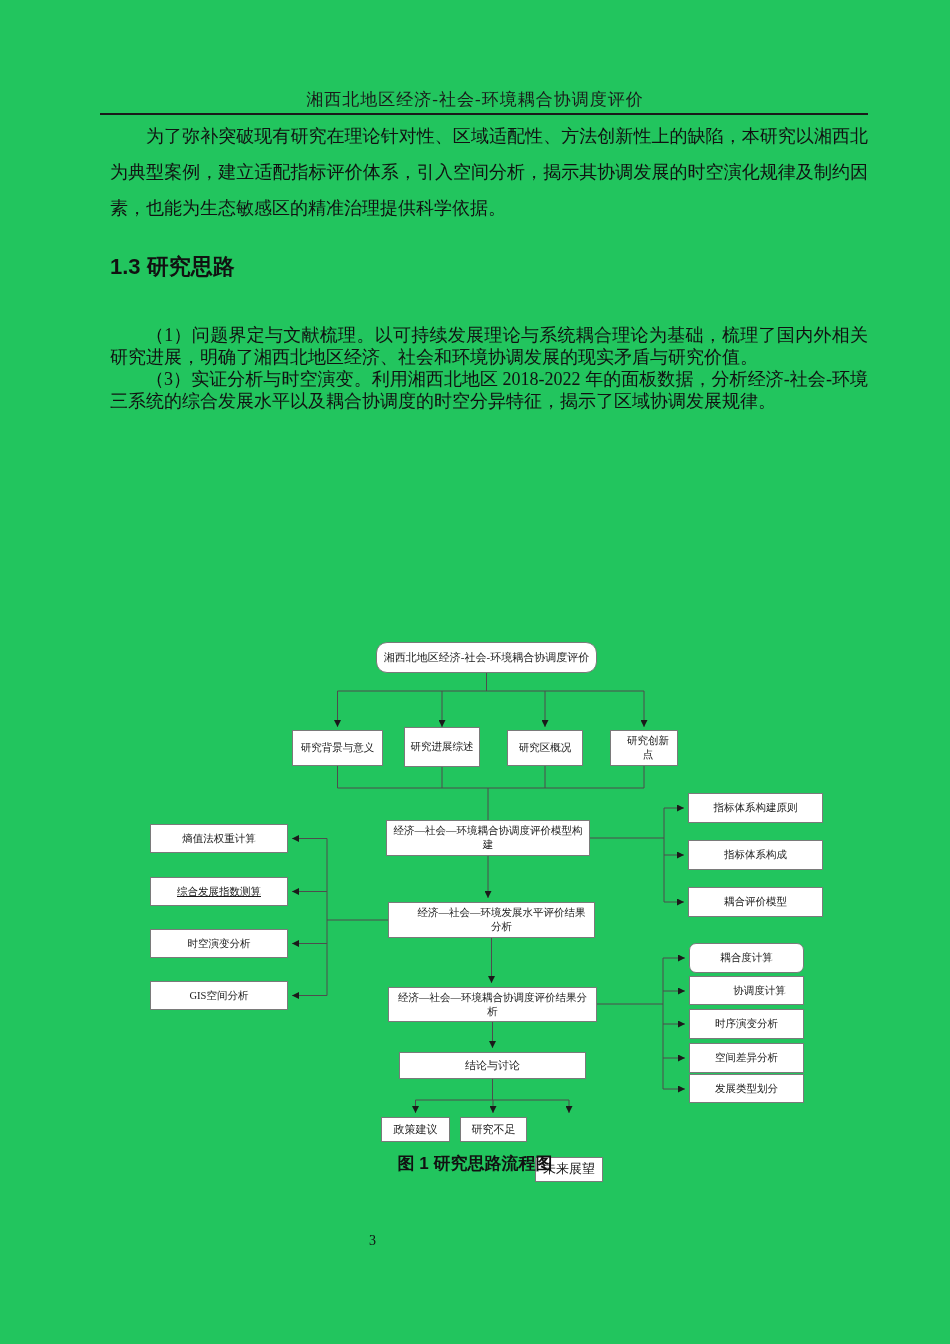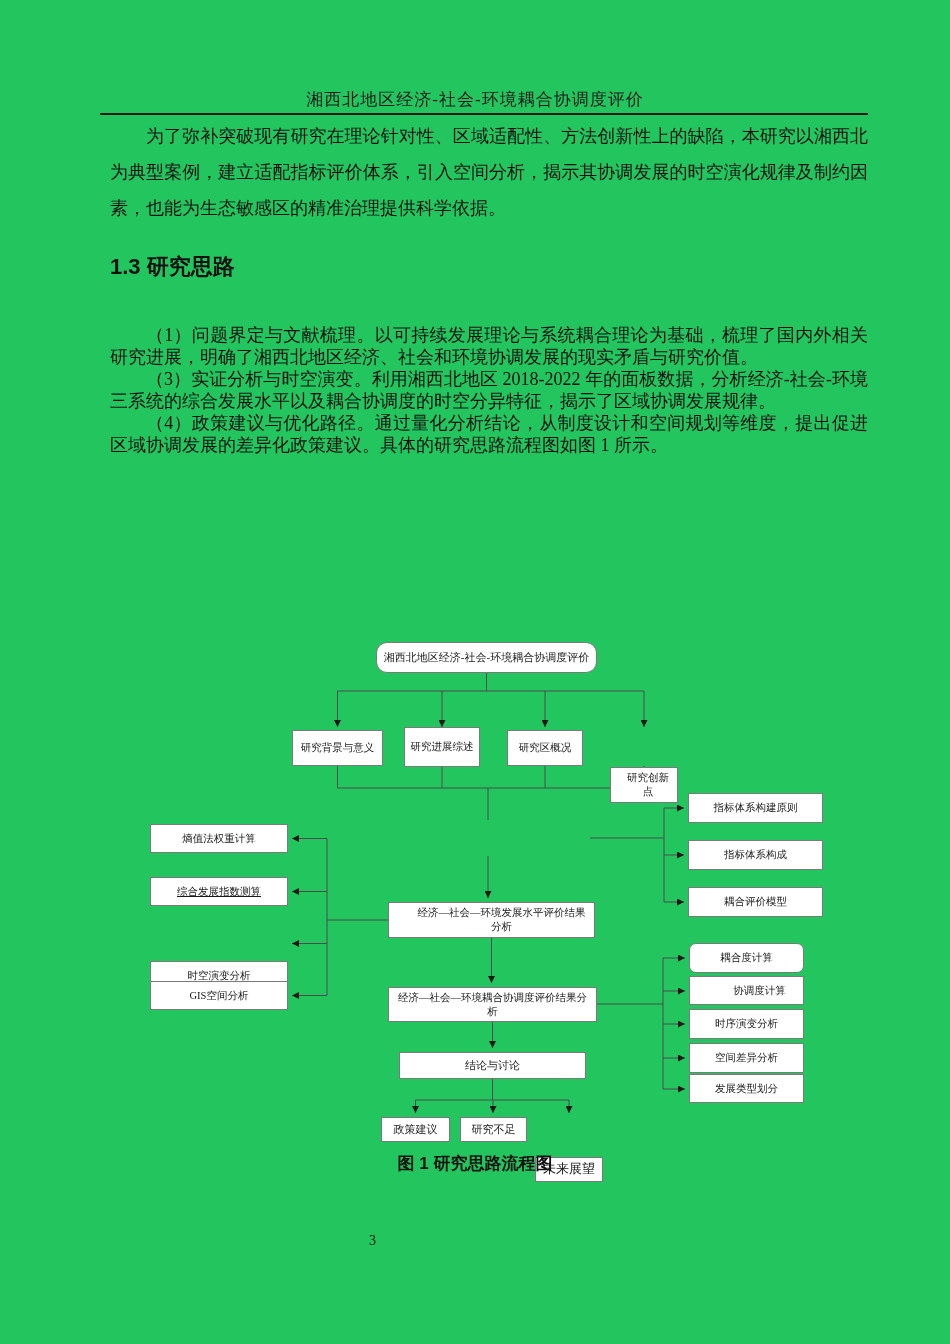--- a/index.html
+++ b/index.html
@@ -112,21 +112,20 @@
   <div class="header-title">湘西北地区经济-社会-环境耦合协调度评价</div>
   <div class="header-rule"></div>
 
   <div class="intro">为了弥补突破现有研究在理论针对性、区域适配性、方法创新性上的缺陷，本研究以湘西北为典型案例，建立适配指标评价体系，引入空间分析，揭示其协调发展的时空演化规律及制约因素，也能为生态敏感区的精准治理提供科学依据。</div>
 
   <div class="section-heading">1.3 研究思路</div>
 
   <div class="body-paragraphs">
     <p>（1）问题界定与文献梳理。以可持续发展理论与系统耦合理论为基础，梳理了国内外相关研究进展，明确了湘西北地区经济、社会和环境协调发展的现实矛盾与研究价值。</p>
     <p>（3）实证分析与时空演变。利用湘西北地区 2018-2022 年的面板数据，分析经济-社会-环境三系统的综合发展水平以及耦合协调度的时空分异特征，揭示了区域协调发展规律。</p>
-    <p>（4）政策建议与优化路径。通过量化分析结论，从制度设计和空间规划等维度，提出促进区域协调发展的差异化政策建议。具体的研究思路流程图如图 1 所示。</p>
   </div>
 
   <div class="figure">
 
     <svg class="connectors" viewBox="0 0 950 1344" xmlns="http://www.w3.org/2000/svg">
       <defs>
         <marker id="arr" viewBox="0 0 8 8" refX="8" refY="4" markerWidth="7" markerHeight="7" orient="auto-start-reverse">
           <path d="M0,0 L8,4 L0,8 Z" fill="#1a1a1a"></path>
         </marker>
       </defs>
@@ -170,33 +169,34 @@
         <path d="M493 1100 V1113" marker-end="url(#arr)"></path>
         <path d="M569 1100 V1113" marker-end="url(#arr)"></path>
       </g>
     </svg>
 
     <div class="fc-box fc-root" style="left:376px;top:642px;width:221px;height:31px;">湘西北地区经济-社会-环境耦合协调度评价</div>
 
     <div class="fc-box" style="left:292px;top:730px;width:91px;height:36px;">研究背景与意义</div>
     <div class="fc-box" style="left:404px;top:727px;width:76px;height:40px;">研究进展综述</div>
     <div class="fc-box" style="left:507px;top:730px;width:76px;height:36px;">研究区概况</div>
-    <div class="fc-box" style="left:610px;top:767px;width:68px;height:36px;padding-left:12px;">研究创新点</div>
-
+    <div class="fc-box" style="left:610px;top:730px;width:68px;height:36px;padding-left:12px;">研究创新点</div>
+
+    <div class="fc-box" style="left:386px;top:820px;width:204px;height:36px;">经济—社会—环境耦合协调度评价模型构建</div>
     <div class="fc-box" style="left:388px;top:902px;width:207px;height:36px;padding-left:24px;">经济—社会—环境发展水平评价结果分析</div>
     <div class="fc-box" style="left:388px;top:987px;width:209px;height:35px;">经济—社会—环境耦合协调度评价结果分析</div>
     <div class="fc-box" style="left:399px;top:1052px;width:187px;height:27px;font-size:11px;">结论与讨论</div>
 
     <div class="fc-box" style="left:381px;top:1117px;width:69px;height:25px;font-size:11px;">政策建议</div>
     <div class="fc-box" style="left:460px;top:1117px;width:67px;height:25px;font-size:11px;">研究不足</div>
     <div class="fc-box" style="left:535px;top:1117px;width:68px;height:25px;font-size:13px;margin-top:40px;">未来展望</div>
 
     <div class="fc-box" style="left:150px;top:824px;width:138px;height:29px;">熵值法权重计算</div>
     <div class="fc-box" style="left:150px;top:877px;width:138px;height:29px;text-decoration:underline;">综合发展指数测算</div>
-    <div class="fc-box" style="left:150px;top:929px;width:138px;height:29px;margin-top:32px;">时空演变分析</div>
+    <div class="fc-box" style="left:150px;top:929px;width:138px;height:29px;">时空演变分析</div>
     <div class="fc-box" style="left:150px;top:981px;width:138px;height:29px;">GIS空间分析</div>
 
     <div class="fc-box" style="left:688px;top:793px;width:135px;height:30px;">指标体系构建原则</div>
     <div class="fc-box" style="left:688px;top:840px;width:135px;height:30px;">指标体系构成</div>
     <div class="fc-box" style="left:688px;top:887px;width:135px;height:30px;">耦合评价模型</div>
 
     <div class="fc-box" style="left:689px;top:943px;width:115px;height:30px;border-radius:7px;">耦合度计算</div>
     <div class="fc-box" style="left:689px;top:976px;width:115px;height:29px;padding-left:30px;">协调度计算</div>
     <div class="fc-box" style="left:689px;top:1009px;width:115px;height:30px;">时序演变分析</div>
     <div class="fc-box" style="left:689px;top:1043px;width:115px;height:30px;">空间差异分析</div>

